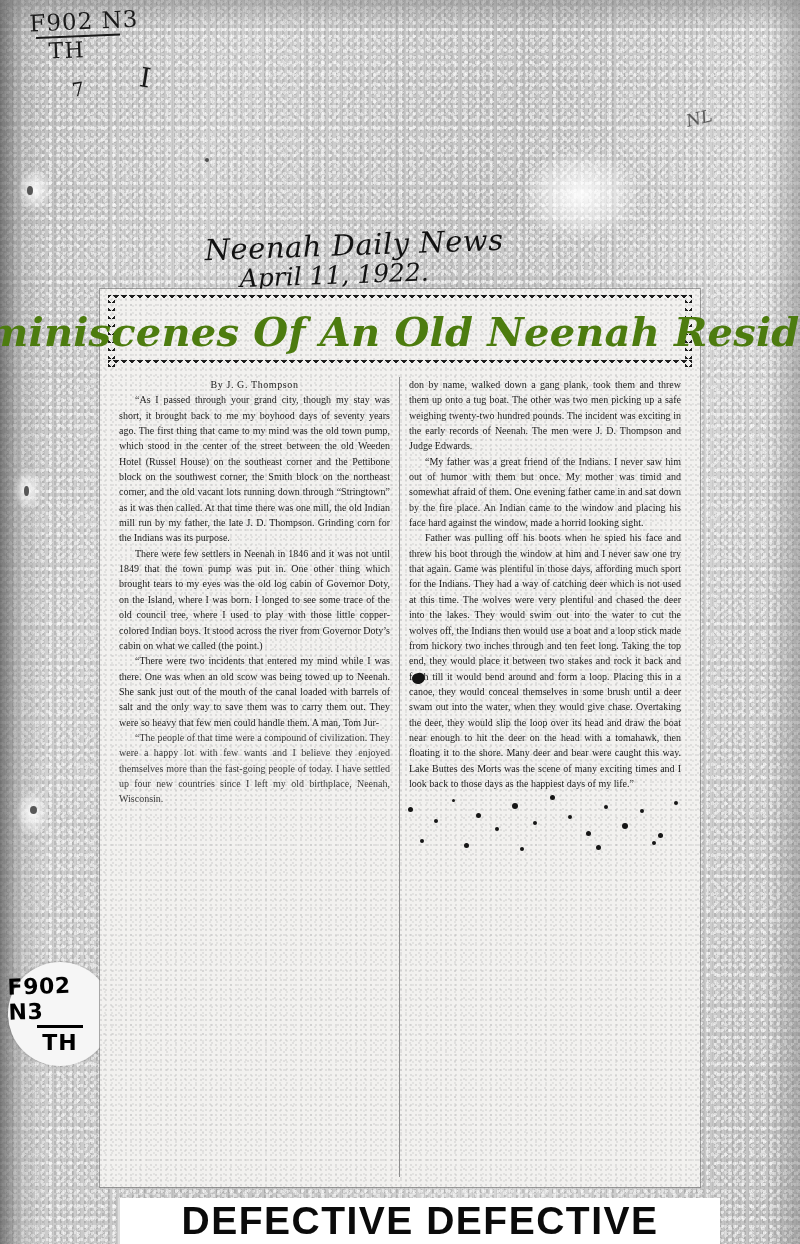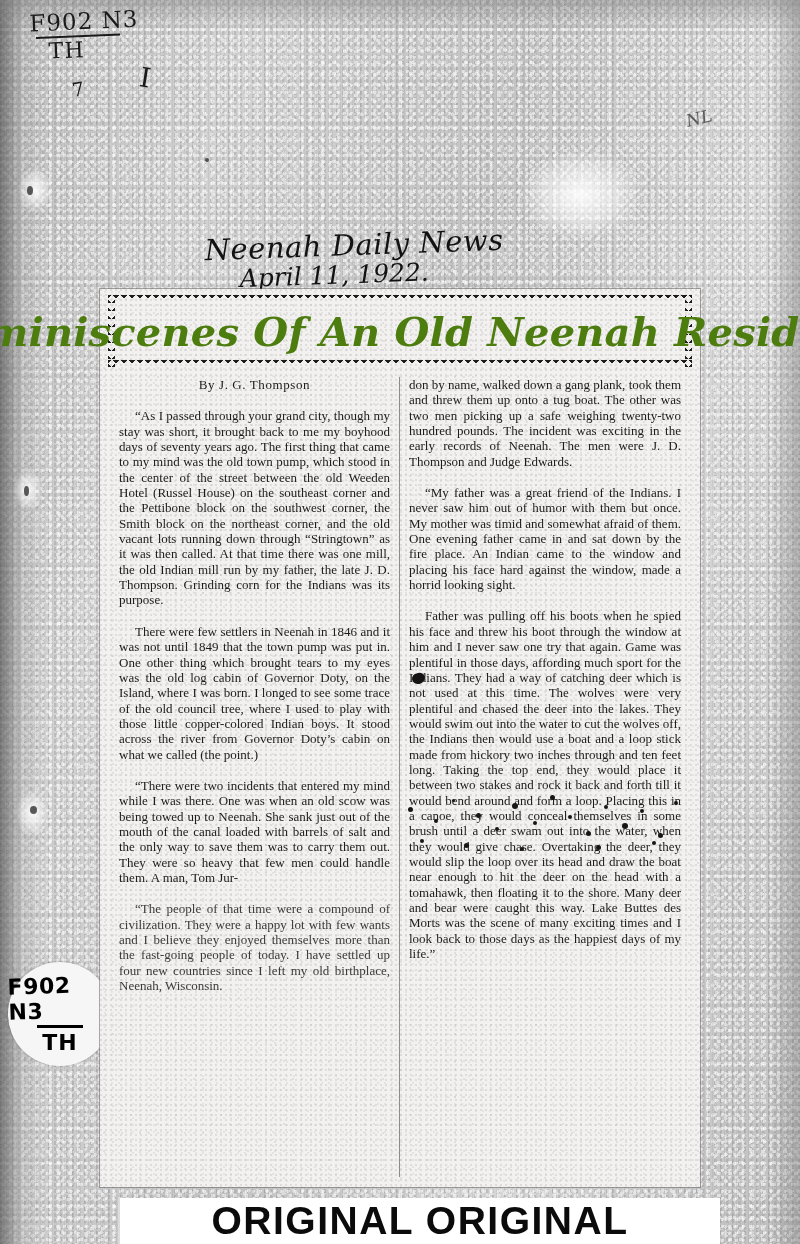--- a/index.html
+++ b/index.html
@@ -242,29 +242,29 @@
     bottom: 10px;
     display: flex;
     gap: 0;
   }
   .col {
     width: 50%;
     box-sizing: border-box;
     padding: 0 9px;
     color: #1b1b1b;
     font-family: "Liberation Serif", serif;
-    font-size: 13px;
+    font-size: 10px;
     line-height: 15.35px;
     text-align: justify;
     text-justify: inter-word;
     hyphens: none;
   }
   .col.left { border-right: 1px solid #8c8c8c; }
   .col p { margin: 0; }
-  .col p.indent { text-indent: 16px; margin-top: 16px; }
+  .col p.indent { text-indent: 16px; }
   .byline {
     text-align: center;
     text-indent: 0 !important;
     margin-bottom: 0;
     letter-spacing: .6px;
   }
   .faded-2 { color: #3a3a3a; }
 
   
   .ink-damage {
@@ -393,16 +393,16 @@
       <i style="left:274px;top:12px; width:4px; height:4px;"></i>
       <i style="left:20px; top:50px; width:4px; height:4px;"></i>
       <i style="left:64px; top:54px; width:5px; height:5px;"></i>
       <i style="left:120px;top:58px; width:4px; height:4px;"></i>
       <i style="left:196px;top:56px; width:5px; height:5px;"></i>
       <i style="left:252px;top:52px; width:4px; height:4px;"></i>
     </div>
   </div>
 
   <div class="defective">
-    <span>ORIGINAL ORIGINAL</span>
+    <span>DEFECTIVE DEFECTIVE</span>
   </div>
 
 </div>
 
 </body></html>

